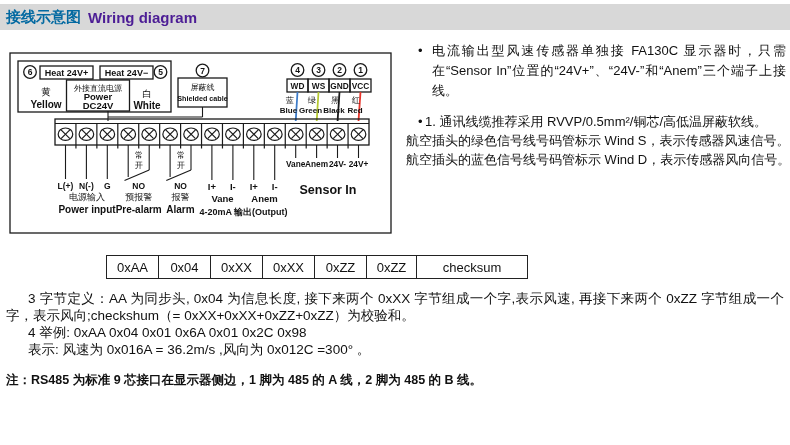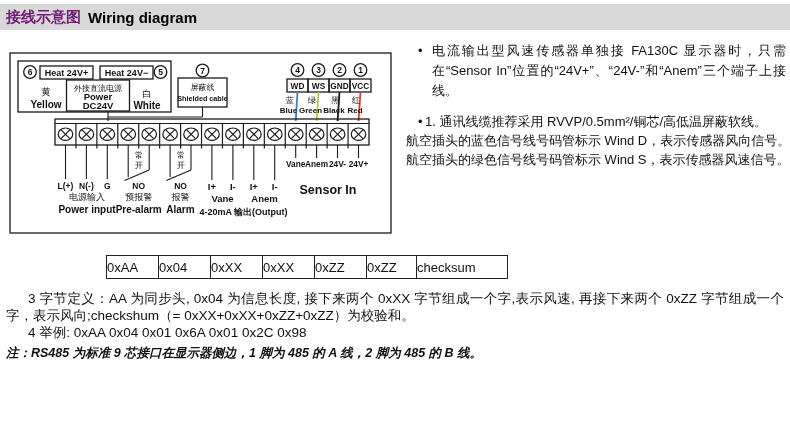--- a/index.html
+++ b/index.html
@@ -4,22 +4,22 @@
 <style>
   html,body{margin:0;padding:0;}
   body{
     width:790px;height:445px;position:relative;overflow:hidden;background:#fff;
     font-family:"Liberation Sans","DejaVu Sans",sans-serif;color:#111;
   }
   .header-bar{
     position:absolute;left:0;top:4px;width:790px;height:26px;background:#d8d8d8;
     display:flex;align-items:center;padding-left:6px;box-sizing:border-box;
   }
-  .title-zh{font-size:15px;font-weight:bold;color:#701a75;}
-  .title-en{font-size:15px;font-weight:bold;color:#000000;margin-left:7px;}
+  .title-zh{font-size:15px;font-weight:bold;color:#0369a1;}
+  .title-en{font-size:15px;font-weight:bold;color:#4c1d95;margin-left:7px;}
 
   .diagram-wrap{position:absolute;left:8px;top:51px;width:387px;height:187px;}
   svg text{fill:#111;font-family:"Liberation Sans","DejaVu Sans",sans-serif;}
   .ct{text-anchor:middle;}
   .b{font-weight:bold;}
   .s7{font-size:7.2px;} .s8{font-size:8px;} .s83{font-size:8.3px;} .s85{font-size:8.5px;}
   .s9{font-size:9px;} .s95{font-size:9.5px;} .s10{font-size:10px;} .s125{font-size:12.5px;}
   .ln{fill:none;stroke:#1a1a1a;stroke-width:1.3;}
   .lt{stroke:#1a1a1a;stroke-width:1.1;}
 
@@ -28,26 +28,26 @@
   .bullet .dot{position:absolute;left:12px;top:0;}
   .b1{margin-bottom:11px;}
   .plain{white-space:nowrap;line-height:19px;text-align:center;}
 
   .protocol{position:absolute;left:6px;top:246px;width:778px;font-size:13.5px;}
   .p-line{line-height:19px;white-space:nowrap;}
   .ind{padding-left:22px;}
   .byte-table{display:flex;margin:9px 0 8px 100px;}
   .byte-cell{
     border:1px solid #222;margin-left:-1px;height:24px;line-height:24px;
-    text-align:left;font-size:13px;box-sizing:border-box;
+    text-align:center;font-size:13px;box-sizing:border-box;
   }
   .byte-cell:first-child{margin-left:0;}
-  .w52{width:53px;} .w50{width:51px;} .w95{width:92px;}
+  .w52{width:53px;} .w50{width:51px;} .w95{width:112px;}
   .p-def{line-height:17px;text-indent:22px;text-align:justify;margin-top:11px;}
-  .p-note{margin-top:4px;font-weight:bold;font-size:12.5px;line-height:17px;white-space:nowrap;font-style:italic;}
+  .p-note{margin-top:14px;font-weight:bold;font-size:12.5px;line-height:17px;white-space:nowrap;}
 </style>
 </head>
 <body>
 
 <div class="header-bar">
   <span class="title-zh">接线示意图</span>
   <span class="title-en">Wiring diagram</span>
 </div>
 
 <div class="diagram-wrap">
@@ -245,30 +245,31 @@
 
 <div class="rnotes">
   <div class="bullet b1">
     <span class="dot">•</span>
     <span>电流输出型风速传感器单独接 FA130C 显示器时，只需在“Sensor In”位置的“24V+”、“24V-”和“Anem”三个端子上接线。</span>
   </div>
   <div class="bullet">
     <span class="dot">•</span>
   </div>
   <div class="plain">1. 通讯线缆推荐采用 RVVP/0.5mm²/铜芯/高低温屏蔽软线。</div>
+  <div class="plain">航空插头的绿色信号线号码管标示 Wind S，表示传感器风速信号。</div>
   <div class="plain">航空插头的蓝色信号线号码管标示 Wind D，表示传感器风向信号。</div>
-  <div class="plain">航空插头的绿色信号线号码管标示 Wind S，表示传感器风速信号。</div>
 </div>
 
 <div class="protocol">
   <div class="byte-table">
     <div class="byte-cell w52">0xAA</div>
     <div class="byte-cell w52">0x04</div>
     <div class="byte-cell w52">0xXX</div>
     <div class="byte-cell w52">0xXX</div>
     <div class="byte-cell w52">0xZZ</div>
     <div class="byte-cell w50">0xZZ</div>
     <div class="byte-cell w95">checksum</div>
   </div>
   <div class="p-def">3 字节定义：AA 为同步头, 0x04 为信息长度, 接下来两个 0xXX 字节组成一个字,表示风速, 再接下来两个 0xZZ 字节组成一个字，表示风向;checkshum（= 0xXX+0xXX+0xZZ+0xZZ）为校验和。</div>
   <div class="p-line ind" style="line-height:17px;">4 举例: 0xAA 0x04 0x01 0x6A 0x01 0x2C 0x98</div>
+  <div class="p-line ind" style="line-height:17px;">表示: 风速为 0x016A = 36.2m/s ,风向为 0x012C =300° 。</div>
   <div class="p-note">注：RS485 为标准 9 芯接口在显示器侧边，1 脚为 485 的 A 线，2 脚为 485 的 B 线。</div>
 </div>
 
 </body></html>

